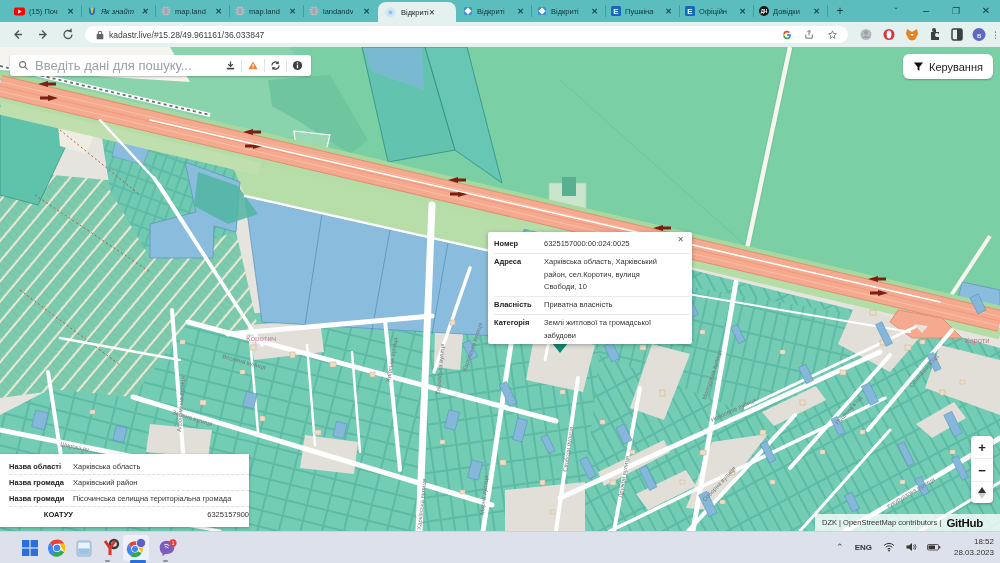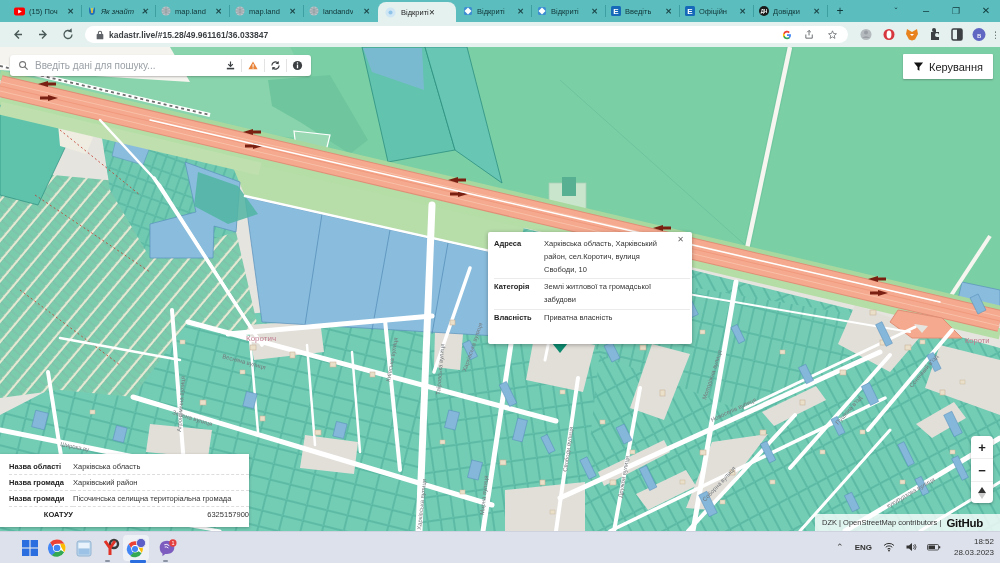--- a/index.html
+++ b/index.html
@@ -13,23 +13,23 @@
   .tabsep{position:absolute;top:5px;width:1px;height:12px;background:#3d9fa2;}
   #activetab{position:absolute;left:378px;top:2px;width:78px;height:20px;background:#e4f1ee;
      border-radius:8px 8px 0 0;display:flex;align-items:center;font-size:7.5px;color:#222;}
   #toolbar{position:absolute;left:0;top:22px;width:1000px;height:25px;background:#e4f1ee;}
   #omni{position:absolute;left:85px;top:26px;width:763px;height:17px;background:#ffffff;border-radius:9px;
      display:flex;align-items:center;font-size:8.5px;color:#3c4043;}
   .navic{position:absolute;top:0px;height:25px;display:flex;align-items:center;color:#41514f;}
   
   #searchbar{position:absolute;left:10px;top:55px;width:301px;height:21px;background:#fff;border-radius:3px;
      box-shadow:0 1px 2px rgba(0,0,0,.25);display:flex;align-items:center;}
-  #searchbar .ph{font-size:10px;color:#9aa0a6;margin-left:6px;}
+  #searchbar .ph{font-size:13px;color:#9aa0a6;margin-left:6px;}
   .sdiv{width:1px;height:13px;background:#e3e3e3;margin:0 5px;}
-  #keruv{position:absolute;left:903px;top:54px;width:90px;height:25px;background:#fff;border-radius:1px;
+  #keruv{position:absolute;left:903px;top:54px;width:90px;height:25px;background:#fff;border-radius:6px;
      box-shadow:0 1px 2px rgba(0,0,0,.25);display:flex;align-items:center;justify-content:center;
      font-size:11px;color:#1b1b1b;}
   #popup{position:absolute;left:488px;top:232px;width:204px;height:112px;background:#fff;border-radius:2px;
      box-shadow:0 1px 4px rgba(0,0,0,.3);font-size:7.5px;color:#333;}
   #popup table{border-collapse:collapse;width:196px;margin:4px 0 0 6px;table-layout:fixed;}
   #popup td{vertical-align:top;padding:2px 0 2px 0;border-bottom:1px solid #ebebeb;line-height:12.8px;}
   #popup td.v{padding-right:18px;}
   #popup td.l{font-weight:bold;width:50px;color:#222;}
   #popup tr:last-child td{border-bottom:none;}
   #popup .cl{position:absolute;right:8px;top:3px;font-size:8px;color:#666;}
@@ -421,31 +421,35 @@
     <svg width="11" height="11" viewBox="0 0 24 24" style="margin-right:5px;">
       <path d="M2,3 H22 L14,13 V21 L10,19 V13 Z" fill="#111"></path>
     </svg>
     Керування
   </div>
 
   <div id="popup">
     <span class="cl">✕</span>
     <table>
       <tbody>
+          <tr>
+            <td class="l">Номер</td>
+            <td class="v">6325157000:00:024:0025</td>
+          </tr>
       <tr>
             <td class="l">Адреса</td>
             <td class="v">Харківська область, Харківський район, сел.Коротич, вулиця Свободи, 10</td>
           </tr>
       <tr>
+            <td class="l">Власність</td>
+            <td class="v">Приватна власність</td>
+          </tr>
+      <tr>
             <td class="l">Категорія</td>
             <td class="v">Землі житлової та громадської забудови</td>
-          </tr>
-      <tr>
-            <td class="l">Власність</td>
-            <td class="v">Приватна власність</td>
           </tr>
     </tbody>
       </table>
   </div>
 
   <div id="bpanel">
     <table>
       <tbody>
           <tr>
             <td class="l">Назва області</td>
@@ -546,21 +550,21 @@
           <path d="M5,1.5 L8.5,5 L5,8.5 L1.5,5 Z" fill="#fff"></path>
         </svg>
       <span class="ttl">Відкриті</span>
         <span class="x">✕</span>
     </div>
     <div class="tab" style="left:606px;width:72px;">
       <svg width="10" height="10" viewBox="0 0 10 10" style="margin-left:5px;">
           <rect width="10" height="10" rx="1.5" fill="#1668b8"></rect>
           <text x="5" y="7.8" font-size="8" fill="#fff" text-anchor="middle" font-weight="bold">E</text>
         </svg>
-      <span class="ttl">Введіть</span>
+      <span class="ttl">Пушкіна</span>
         <span class="x">✕</span>
     </div>
     <div class="tab" style="left:680px;width:72px;">
       <svg width="10" height="10" viewBox="0 0 10 10" style="margin-left:5px;">
           <rect width="10" height="10" rx="1.5" fill="#1668b8"></rect>
           <text x="5" y="7.8" font-size="8" fill="#fff" text-anchor="middle" font-weight="bold">E</text>
         </svg>
       <span class="ttl">Офіційн</span>
         <span class="x">✕</span>
     </div>
@@ -622,21 +626,21 @@
         <circle cx="8" cy="12.5" r="6.5" fill="#5f67c3"></circle>
         <text x="8" y="15.5" font-size="8" fill="#fff" text-anchor="middle">в</text>
       </svg>
     <div class="navic" style="left:991px;width:6px;font-size:9px;color:#41514f;letter-spacing:0;">⋮</div>
   </div>
   <div id="omni">
     <svg width="8" height="10" viewBox="0 0 12 15" style="margin-left:11px;">
         <rect x="1" y="6" width="10" height="8" rx="1" fill="#5f6368"></rect>
         <path d="M3.5,6 V4.5 a2.5,2.5 0 0 1 5,0 V6" stroke="#5f6368" stroke-width="1.6" fill="none"></path>
       </svg>
-    <span style="margin-left:5px;font-weight:bold;">kadastr.live/#15.28/49.961161/36.033847</span>
+    <span style="margin-left:5px;">kadastr.live/#15.28/49.961161/36.033847</span>
     <span style="margin-left:auto"></span>
     <svg width="10" height="10" viewBox="0 0 24 24" style="margin-right:12px;">
         <path d="M21.6,12.2c0-.7-.06-1.4-.18-2H12v3.9h5.4a4.6,4.6,0,0,1-2,3v2.5h3.2A9.6,9.6,0,0,0,21.6,12.2Z" fill="#4285f4"></path>
         <path d="M12,22a9.4,9.4,0,0,0,6.6-2.4l-3.2-2.5a6,6,0,0,1-9-3.1H3.1v2.6A10,10,0,0,0,12,22Z" fill="#34a853"></path>
         <path d="M6.4,14a5.9,5.9,0,0,1,0-3.8V7.6H3.1a10,10,0,0,0,0,8.9Z" fill="#fbbc05"></path>
         <path d="M12,6a5.4,5.4,0,0,1,3.8,1.5L18.7,4.7A9.6,9.6,0,0,0,3.1,7.6l3.3,2.6A6,6,0,0,1,12,6Z" fill="#ea4335"></path>
       </svg>
     <svg width="11" height="11" viewBox="0 0 24 24" style="margin-right:12px;">
         <path d="M4,12 V20 H18 V12" stroke="#5f6368" stroke-width="2" fill="none"></path>
         <path d="M11,14 V3.5 M7,7 L11,3 L15,7" stroke="#5f6368" stroke-width="2" fill="none"></path>

